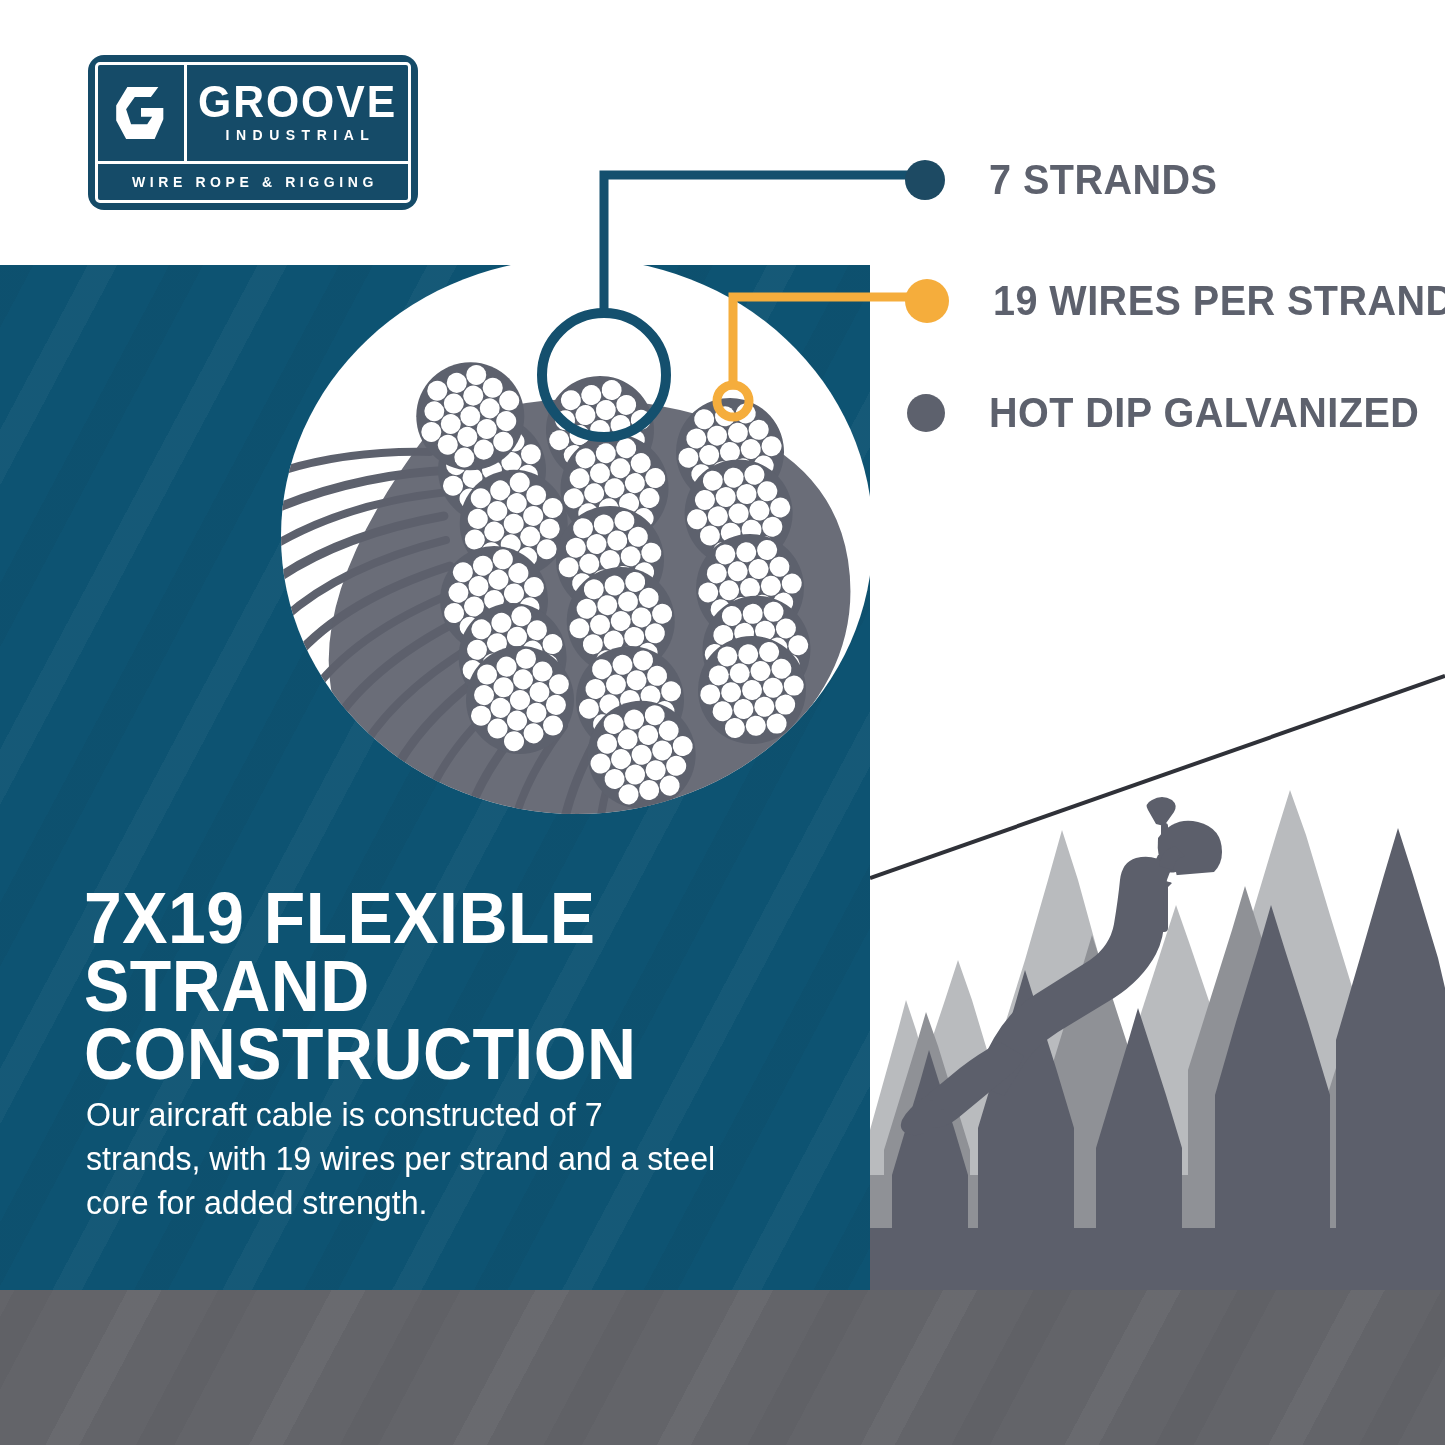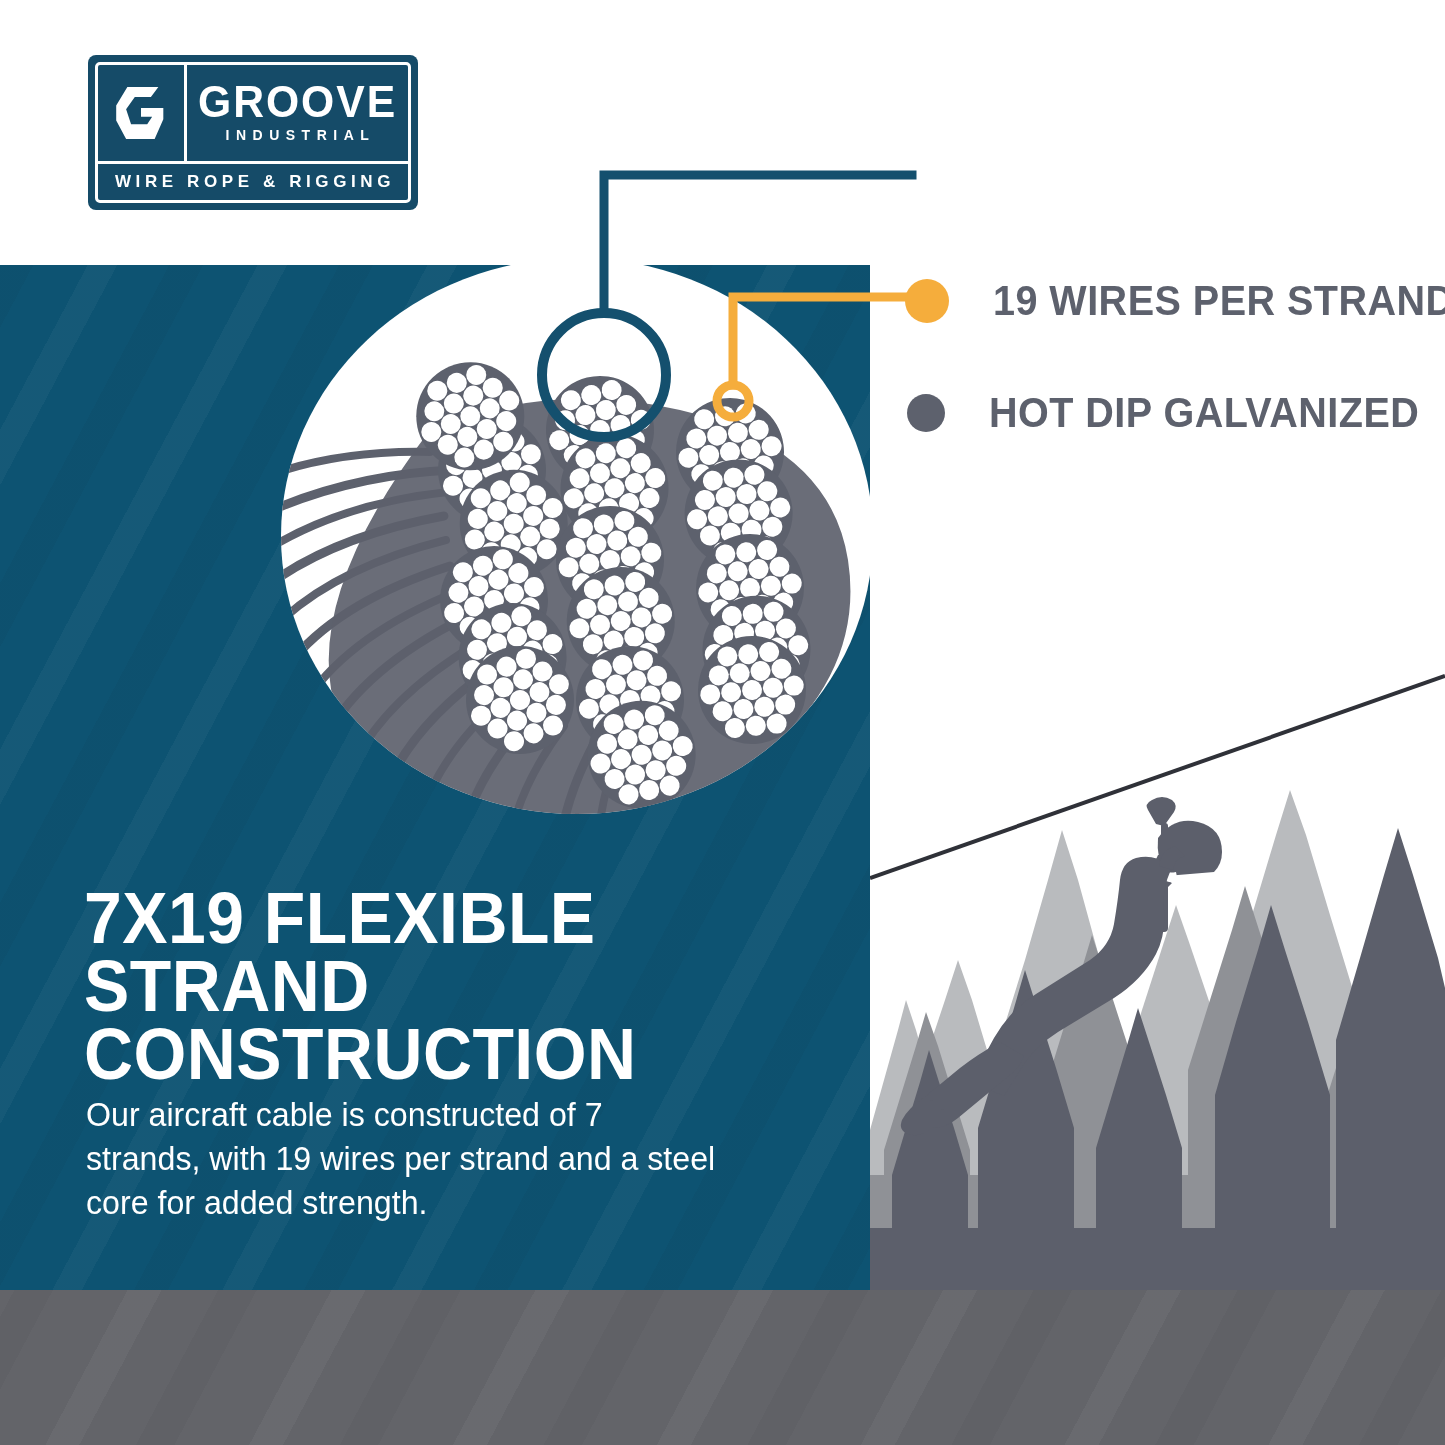--- a/index.html
+++ b/index.html
@@ -17,21 +17,21 @@
     overflow: hidden;
     background: #ffffff;
   }
 
   
   #logo {
     position: absolute;
     left: 88px; top: 55px;
     width: 330px; height: 155px;
     background: #154b68;
-    border-radius: 8px;
+    border-radius: 16px;
     padding: 7px;
     box-sizing: border-box;
   }
   #logo-inner {
     width: 100%; height: 100%;
     border: 3px solid #ffffff;
     border-radius: 5px;
     box-sizing: border-box;
     display: flex;
     flex-direction: column;
@@ -75,21 +75,21 @@
     letter-spacing: 6.5px;
     margin-top: 4px;
     padding-left: 6px;
   }
   #logo-tag {
     height: 36px;
     display: flex;
     align-items: center;
     justify-content: center;
     color: #ffffff;
-    font-size: 17px;
+    font-size: 14px;
     font-weight: bold;
     letter-spacing: 4.6px;
     padding-left: 4px;
   }
 
   
   #teal-panel {
     position: absolute;
     left: 0; top: 265px;
     width: 870px; height: 1025px;
@@ -421,20 +421,24 @@
         </div>
         <div id="logo-words">
           <div id="logo-groove">GROOVE</div>
           <div id="logo-industrial">INDUSTRIAL</div>
         </div>
       </div>
       <div id="logo-tag">WIRE ROPE &amp; RIGGING</div>
     </div>
   </div>
 
+  <div class="callout" id="callout-strands">
+    <div class="dot"></div>
+    <div class="label">7 STRANDS</div>
+  </div>
 
   <div class="callout" id="callout-wires">
     <div class="dot"></div>
     <div class="label">19 WIRES PER STRAND</div>
   </div>
 
   <div class="callout" id="callout-galv">
     <div class="dot"></div>
     <div class="label">HOT DIP GALVANIZED</div>
   </div>

